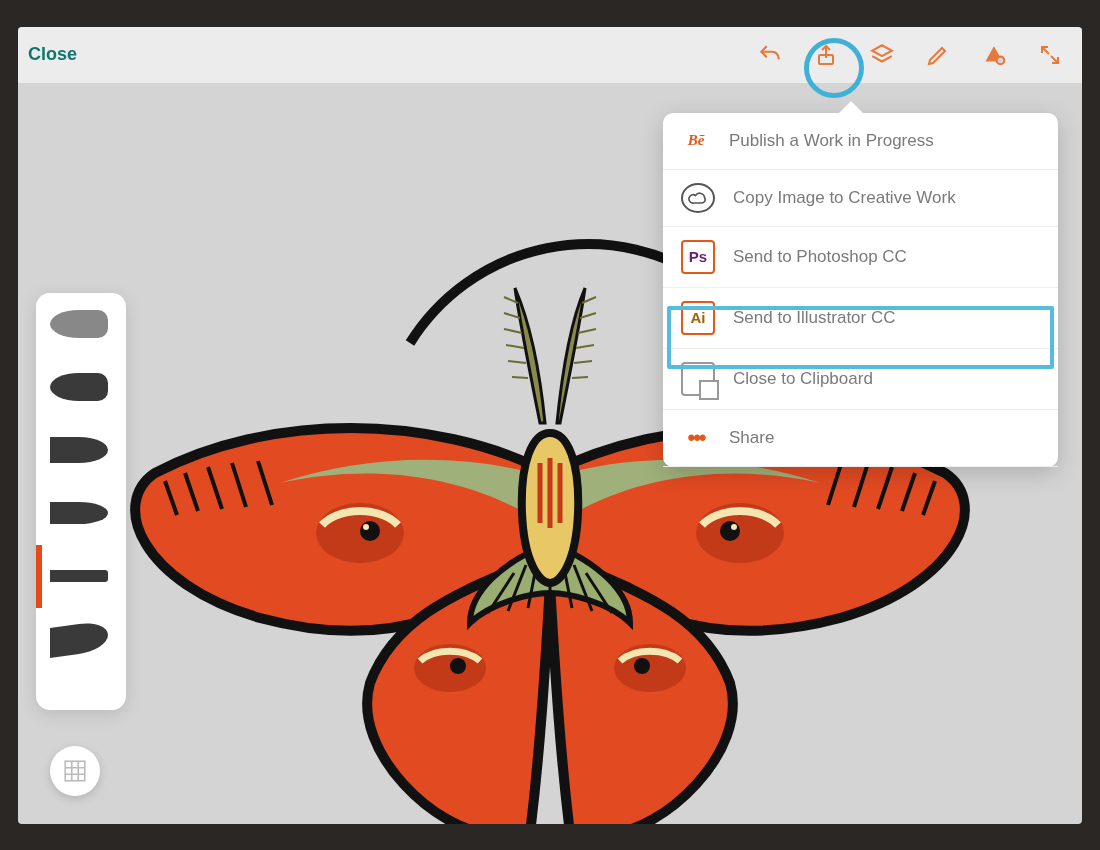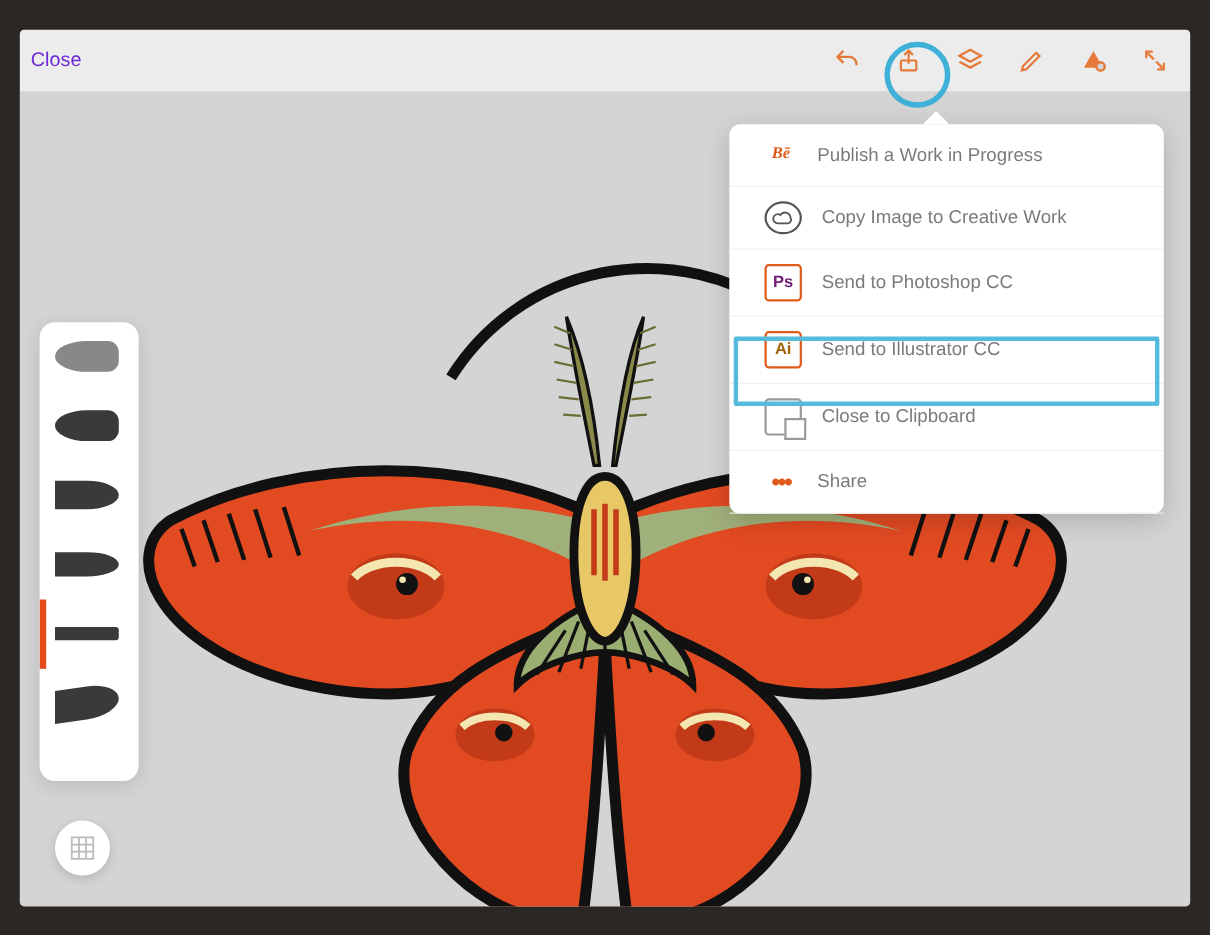--- a/index.html
+++ b/index.html
@@ -1,27 +1,27 @@
 <!DOCTYPE html>
 <html><head>
 <meta charset="utf-8">
 <style>
   html,body{margin:0;padding:0;width:1100px;height:850px;font-family:-apple-system,"Helvetica Neue",Helvetica,Arial,sans-serif;}
   body{background:#2b2724;display:flex;align-items:center;justify-content:center;}
   .app{position:relative;width:1064px;height:797px;background:#d4d4d4;border-radius:4px;overflow:hidden;}
   
   .topbar{position:absolute;top:0;left:0;right:0;height:56px;background:rgba(255,255,255,0.55);display:flex;align-items:center;justify-content:space-between;padding:0 18px 0 10px;box-sizing:border-box;z-index:30;}
-  .close-btn{color:#6d28d9;font-size:18px;font-weight:400;cursor:pointer;}
+  .close-btn{color:#0f766e;font-size:18px;font-weight:700;cursor:pointer;}
   .tb-right{display:flex;align-items:center;gap:28px;}
   .tb-icon{width:28px;height:28px;display:flex;align-items:center;justify-content:center;color:#e67a3b;cursor:pointer;}
   .share-circle{position:absolute;top:11px;right:218px;width:50px;height:50px;border:5px solid #3fb0d8;border-radius:50%;z-index:60;pointer-events:none;}
   
   .popover{position:absolute;top:86px;right:24px;width:395px;background:#fff;border-radius:10px;box-shadow:0 6px 24px rgba(0,0,0,0.18);z-index:40;}
   .popover::before{content:"";position:absolute;top:-12px;right:195px;border:12px solid transparent;border-bottom-color:#fff;border-top:none;}
-  .pop-item{display:flex;align-items:center;gap:18px;padding:13px 32px;border-bottom:1px solid #eee;cursor:pointer;}
+  .pop-item{display:flex;align-items:center;gap:18px;padding:13px 18px;border-bottom:1px solid #eee;cursor:pointer;}
   .pop-item:last-child{border-bottom:none;}
   .pop-icon{width:30px;height:30px;flex:0 0 30px;display:flex;align-items:center;justify-content:center;font-size:15px;font-weight:600;border-radius:4px;}
   .pop-label{color:#7a7a7a;font-size:17px;}
   .pop-highlight{position:absolute;left:4px;right:4px;top:193px;height:55px;border:4px solid #55bcdd;border-radius:2px;pointer-events:none;}
   .icon-be{color:#e05a19;font-family:Georgia,serif;font-style:italic;}
   .icon-cc{border:2px solid #555;border-radius:50%;color:#555;font-size:18px;width:26px;height:26px;}
   .icon-ps{border:2px solid #e05a19;color:#701a75;}
   .icon-ai{border:2px solid #e05a19;color:#a16207;}
   .icon-clip{border:2px solid #999;color:#999;position:relative;}
   .icon-clip::after{content:"";position:absolute;width:16px;height:16px;border:2px solid #999;right:-6px;bottom:-6px;background:#fff;}

